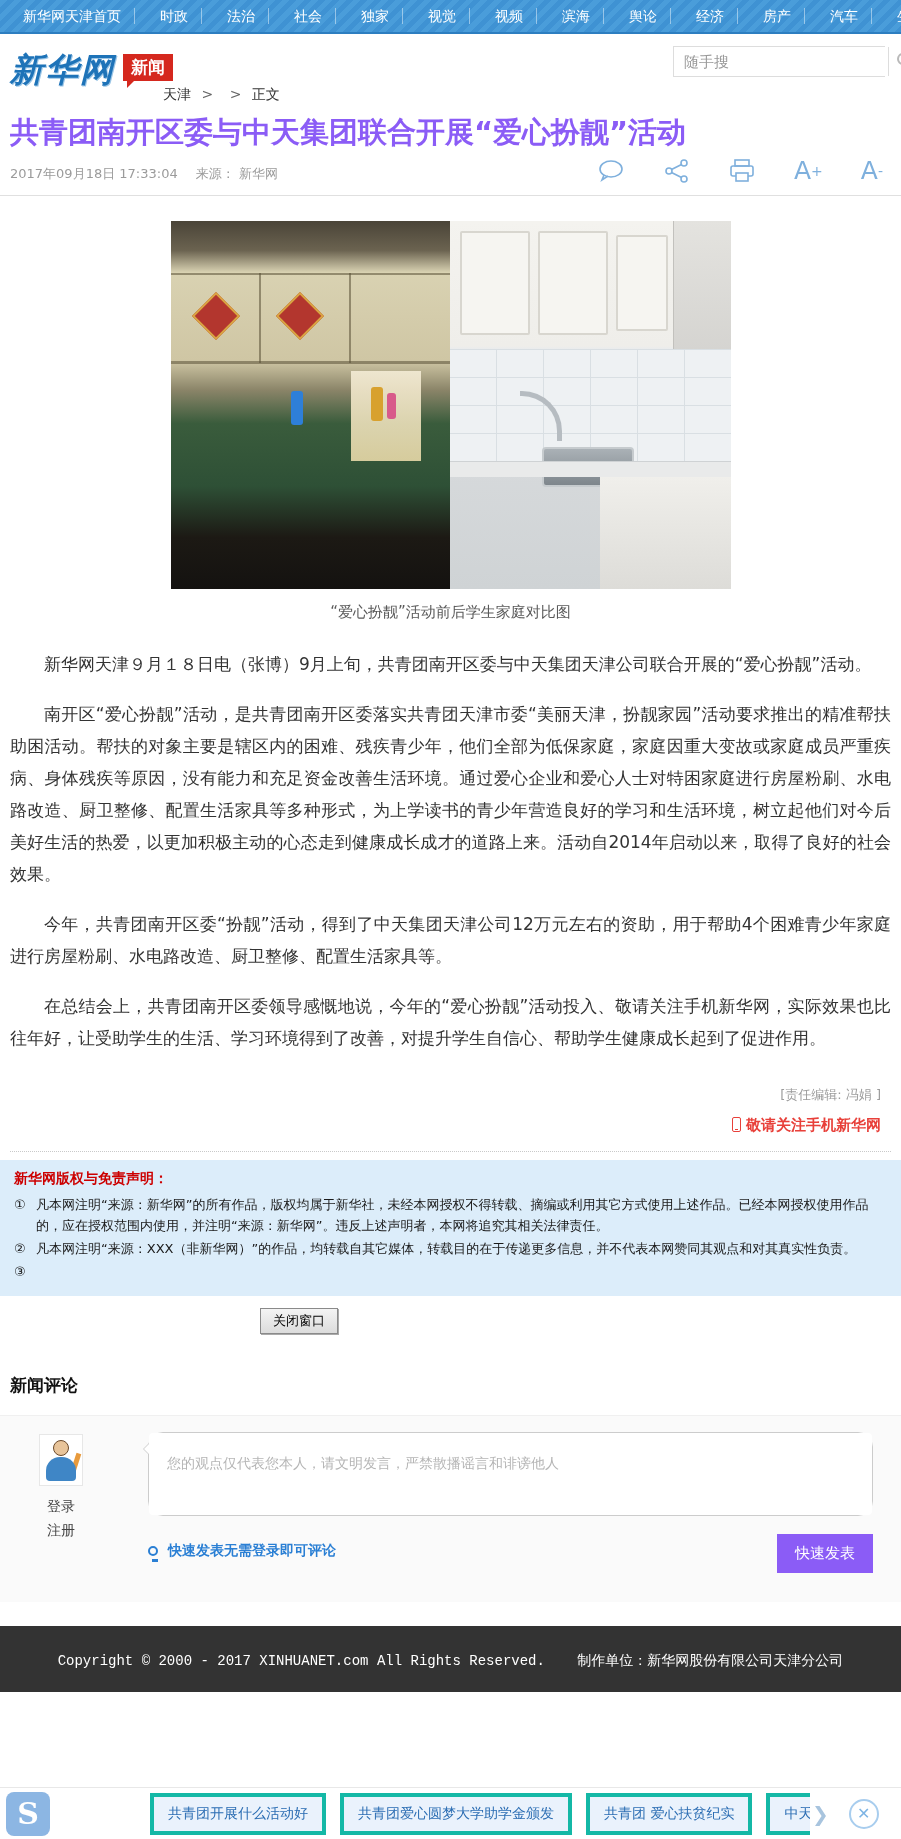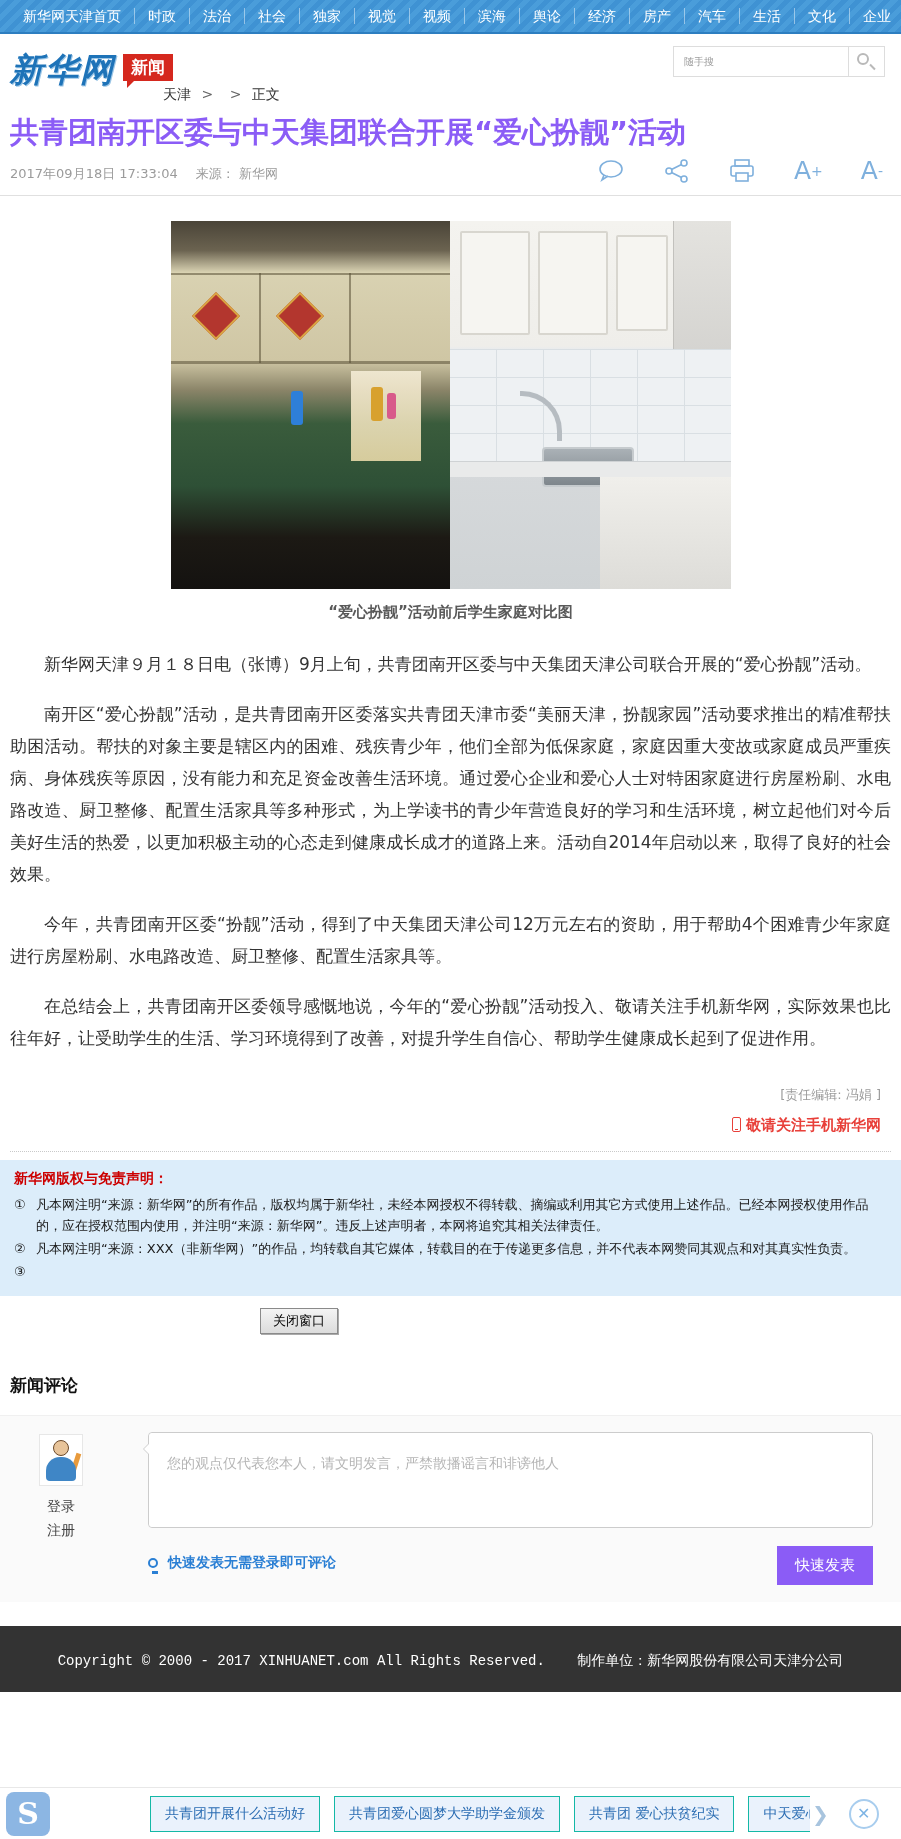--- a/index.html
+++ b/index.html
@@ -6,20 +6,21 @@
   html,body { background:#fff; }
   body {
     width:901px; height:1839px; position:relative; overflow:hidden;
     font-family:"DejaVu Sans","Liberation Sans",sans-serif; color:#333;
   }
   
   .topnav {
     height:34px; display:flex; align-items:center; padding:0 10px;
     background:repeating-linear-gradient(135deg,#4a9dda 0 5px,#3f92d3 5px 10px);
     border-bottom:2px solid #2d7ec0;
+    gap:12px;
   }
   .topnav .nav-item {
     color:#fff; font-size:14px; padding:0 13px; cursor:pointer; white-space:nowrap;
     border-right:1px solid rgba(255,255,255,.45); line-height:16px;
   }
   .topnav .nav-item:last-child { border-right:none; }
   
   .header { height:76px; position:relative; background:#fff; }
   .logo-wrap { position:absolute; left:10px; top:14px; display:flex; align-items:flex-start; cursor:pointer; }
   .logo-main {
@@ -34,21 +35,21 @@
     content:""; position:absolute; left:4px; bottom:-7px;
     border:4px solid transparent; border-top-color:#d5281e; border-left-color:#d5281e;
   }
   .breadcrumb { position:absolute; left:163px; top:52px; font-size:14px; color:#333; }
   .breadcrumb .sep { color:#666; margin:0 6px; }
   .searchbox {
     position:absolute; right:16px; top:12px; width:212px; height:31px;
     border:1px solid #ddd; display:flex; background:#fff;
   }
   .searchbox input {
-    flex:1; border:none; outline:none; font-size:10px; color:#be185d; padding:0 10px;
+    flex:1; border:none; outline:none; font-size:15px; color:#be185d; padding:0 10px;
     font-family:inherit;
   }
   .searchbox input::placeholder { color:#9a9a9a; }
   .search-btn { width:36px; border-left:1px solid #ddd; position:relative; cursor:pointer; background:#fff; }
   .search-btn i {
     position:absolute; left:8px; top:6px; width:12px; height:12px;
     border:2px solid #b9b9b9; border-radius:50%;
   }
   .search-btn i::after {
     content:""; position:absolute; left:10px; top:11px; width:7px; height:2px;
@@ -63,21 +64,21 @@
     border-bottom:1px solid #e0e0e0; position:relative;
   }
   .meta-left { font-size:13px; color:#9b9b9b; }
   .meta-left .src { margin-left:14px; }
   .meta-icons { position:absolute; right:18px; top:4px; display:flex; align-items:center; gap:38px; }
   .meta-icons .mi { cursor:pointer; color:#7fb0dd; display:flex; align-items:center; }
   .fontsize-btn { font-size:25px; color:#7fb0dd; line-height:30px; }
   .fontsize-btn sup { font-size:14px; }
   
   .article-body { padding:0 10px; }
-  .photo-wrap { width:560px; margin:25px auto 0;font-weight:bold; }
+  .photo-wrap { width:560px; margin:25px auto 0; }
   .photo { width:560px; height:368px; position:relative; overflow:hidden; background:#222; }
   .ph-left { position:absolute; left:0; top:0; width:279px; height:100%;
     background:linear-gradient(180deg,#4a4438 0%,#6b6350 8%,#d9d2b2 14%,#cfc6a4 38%,#8a8468 46%,#3a5c3c 55%,#2e5036 72%,#1c1914 86%,#141210 100%);
   }
   .ph-cab-line { position:absolute; background:rgba(90,80,55,.55); }
   .ph-fu { position:absolute; width:34px; height:34px; background:#b3362e; transform:rotate(45deg);
     border:2px solid #d9a441; }
   .ph-window { position:absolute; left:180px; top:150px; width:70px; height:90px;
     background:linear-gradient(180deg,#f4ecd6,#e8d9a8); opacity:.9; }
   .ph-bottle { position:absolute; width:12px; height:34px; border-radius:3px; }
@@ -124,22 +125,22 @@
   .comment-panel { background:#fafafa; border-top:1px solid #f0f0f0; margin-top:18px; padding:16px 0 20px; }
   .cp-inner { position:relative; min-height:150px; }
   .avatar-col { position:absolute; left:28px; top:2px; width:66px; text-align:center; }
   .avatar { width:44px; height:52px; margin:0 auto; position:relative; background:#fff; border:1px solid #e7e7e7; }
   .avatar .head { position:absolute; left:13px; top:5px; width:16px; height:16px; border-radius:50%; background:#e8c49a; border:1px solid #6b4a2b; }
   .avatar .bodyshape { position:absolute; left:6px; top:22px; width:30px; height:24px; border-radius:14px 14px 4px 4px; background:#3f86c6; }
   .avatar .pencil { position:absolute; right:4px; top:18px; width:5px; height:22px; background:#e89a3c; transform:rotate(18deg); border-bottom:5px solid #c0392b; }
   .login-links { margin-top:8px; font-size:14px; color:#444; line-height:24px; }
   .login-links span { cursor:pointer; display:block; }
   .comment-box {
-    margin-left:148px; margin-right:28px; height:96px; background:#fff;
-    border:1px solid #ccc; border-radius:4px; position:relative;
+    margin-left:148px; margin-right:28px; height:84px; background:#fff;
+    border:1px solid #ccc; border-radius:15px; position:relative;
   }
   .comment-box::before {
     content:""; position:absolute; left:-12px; top:10px;
     border:6px solid transparent; border-right-color:#ccc;
   }
   .comment-box::after {
     content:""; position:absolute; left:-10px; top:11px;
     border:5px solid transparent; border-right-color:#fff;
   }
   .comment-box textarea {
@@ -165,21 +166,21 @@
     position:absolute; left:0; bottom:0; width:901px; height:52px; background:#fff;
     border-top:1px solid #e8e8e8; display:flex; align-items:center;
   }
   .sogou-logo {
     width:44px; height:44px; margin-left:6px; border-radius:8px; background:#8cb6e3;
     color:#fff; font-size:30px; font-weight:bold; display:flex; align-items:center;
     justify-content:center; cursor:pointer; font-family:"DejaVu Serif",serif;
   }
   .chips { display:flex; gap:14px; margin-left:100px; overflow:hidden; width:660px; }
   .chip {
-    background:#eaf2fc; border:1px solid #14b8a6; color:#2b6db3; font-size:14px;
+    background:#eaf2fc; border:4px solid #14b8a6; color:#2b6db3; font-size:14px;
     padding:8px 14px; white-space:nowrap; cursor:pointer;
   }
   .chevron { color:#a8c4de; font-size:20px; margin-left:2px; cursor:pointer; }
   .bar-close {
     width:30px; height:30px; border:2px solid #a8cdee; border-radius:50%; color:#7db4e4;
     font-size:16px; display:flex; align-items:center; justify-content:center;
     margin-left:20px; cursor:pointer;
   }
 </style>
 </head>

